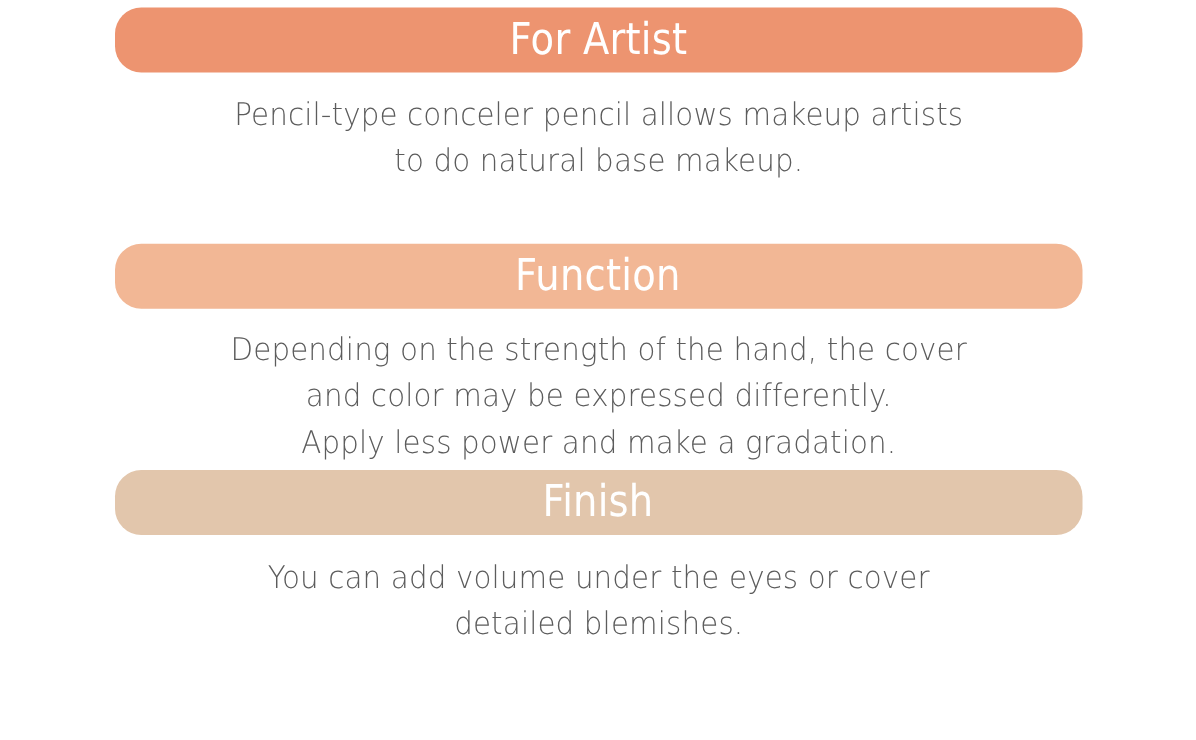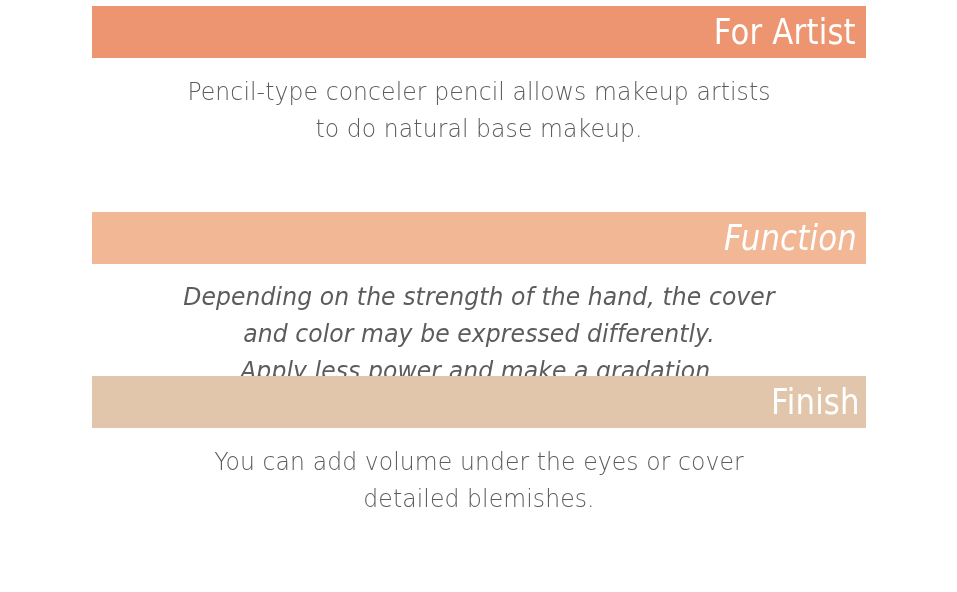--- a/index.html
+++ b/index.html
@@ -28,22 +28,23 @@
     left: 0;
     width: 957px;
   }
 
   .band {
     margin: 0 auto;
     width: 774px;
     height: 52px;
     display: flex;
     align-items: center;
-    justify-content: flex-end;
+    justify-content: center;
     box-sizing: border-box;
+    border-radius: 21px;
   }
 
   .band-title {
     color: #ffffff;
     font-family: "DejaVu Sans", "Liberation Sans", sans-serif;
     font-size: 35px;
     font-weight: 400;
     letter-spacing: 0.2px;
     line-height: 1;
     transform: scaleX(0.88);
@@ -63,21 +64,21 @@
     letter-spacing: 0.1px;
     transform: scaleX(0.94);
     transform-origin: center top;
     white-space: pre-line;
   }
 
   
   #section-for-artist { top: 6px; }
   #section-for-artist .body-text { margin-top: 15px; }
 
-  #section-function { top: 212px; font-style: italic; }
+  #section-function { top: 195px; }
   #section-function .body-text { margin-top: 14px; }
 
   #section-finish { top: 376px; }
   #section-finish .body-text { margin-top: 15px; }
 </style>
 </head>
 <body style="background: rgb(255, 255, 255);">
 
 <div class="panel">
 

